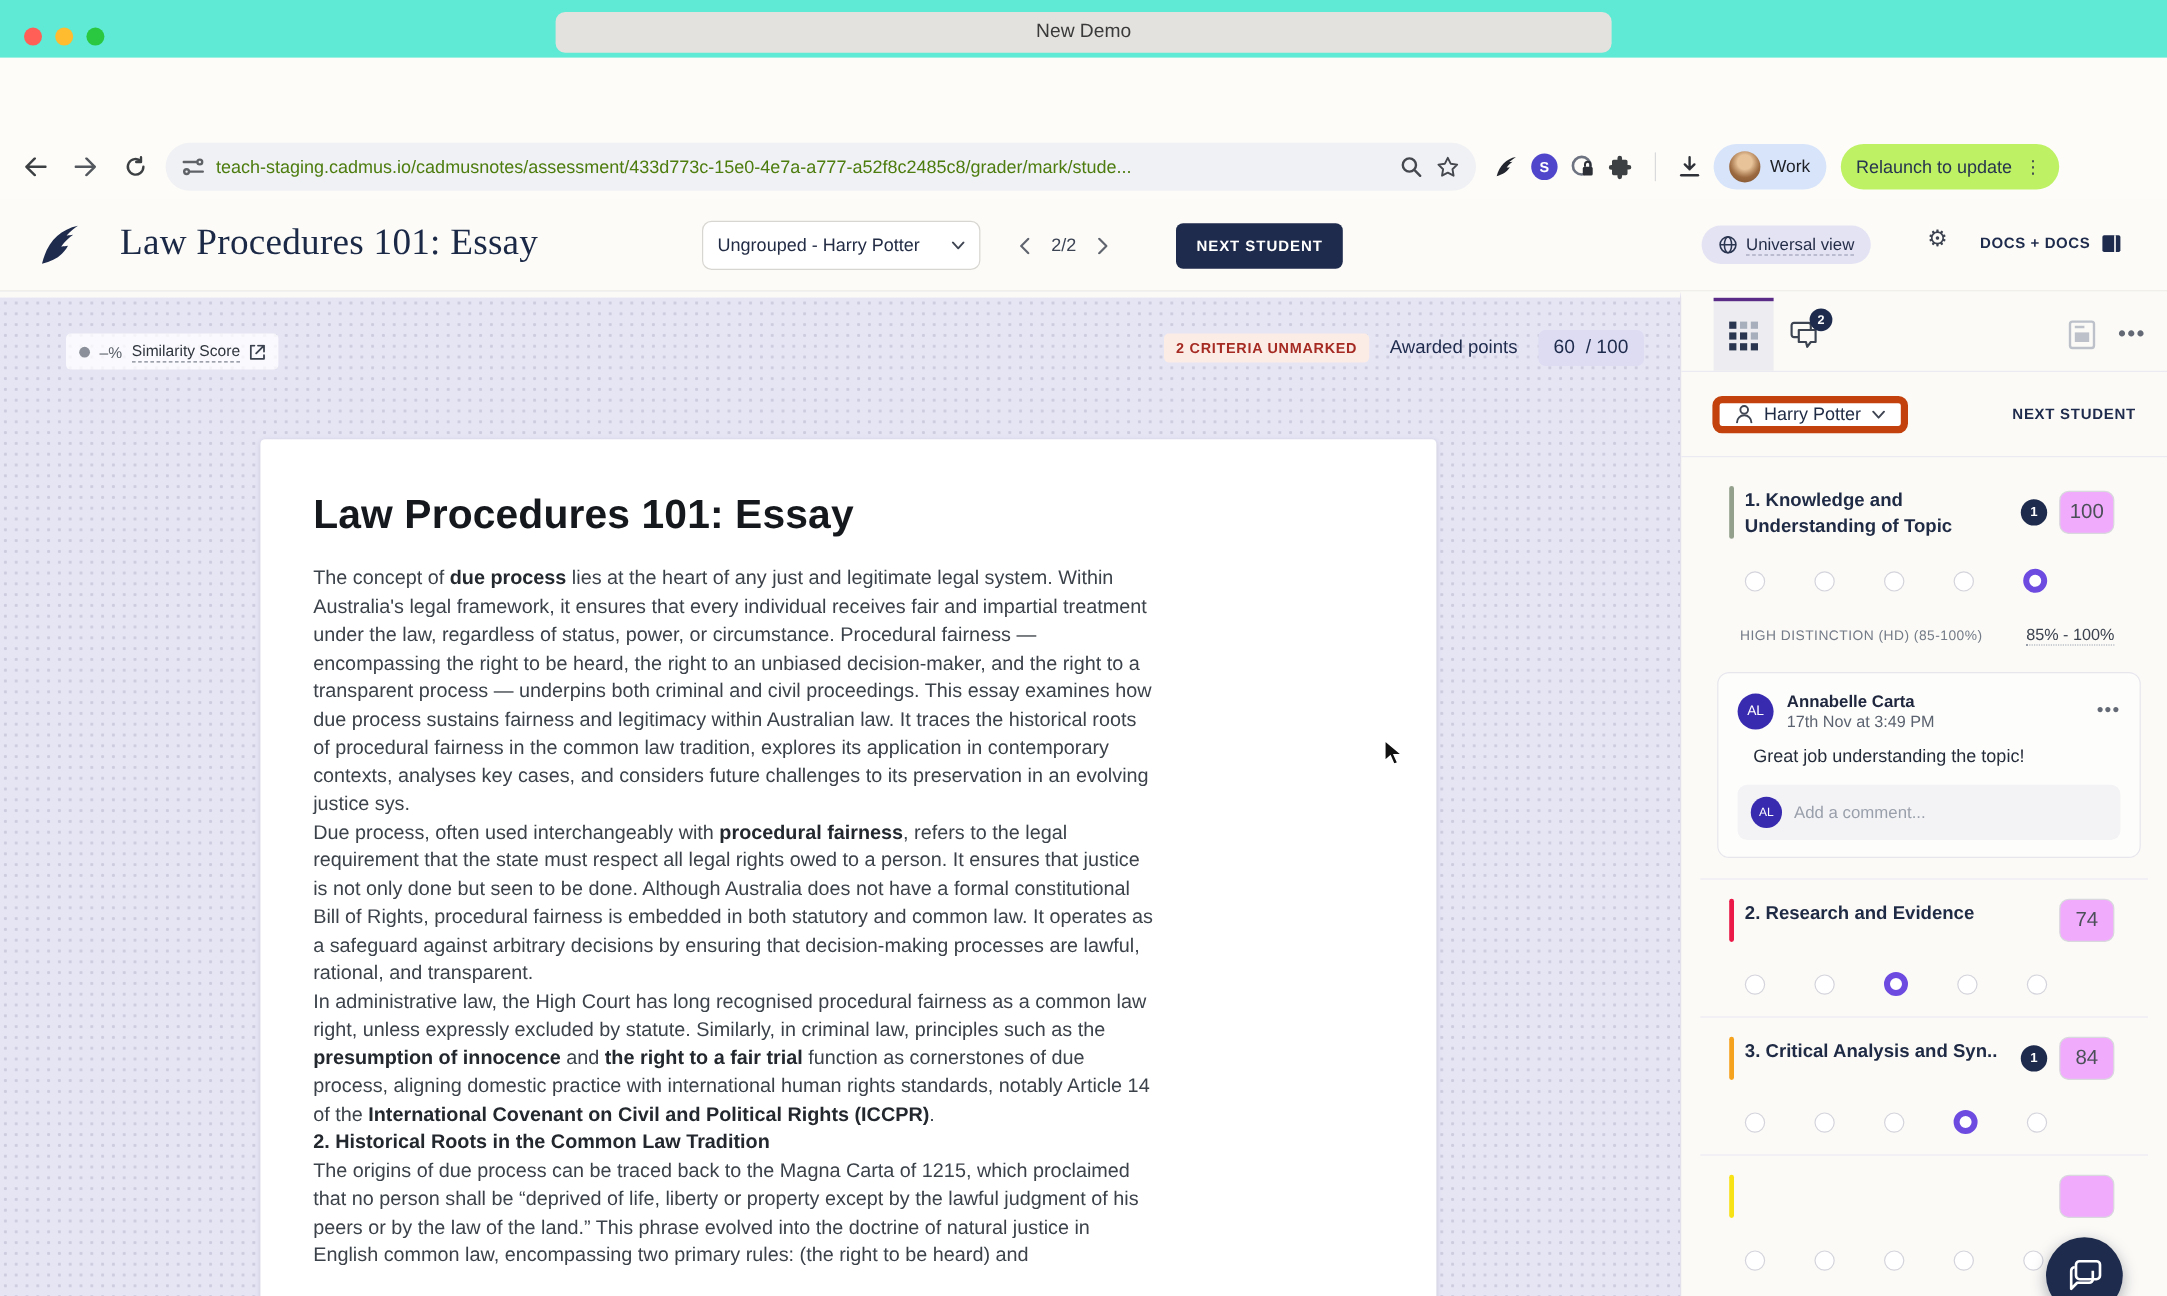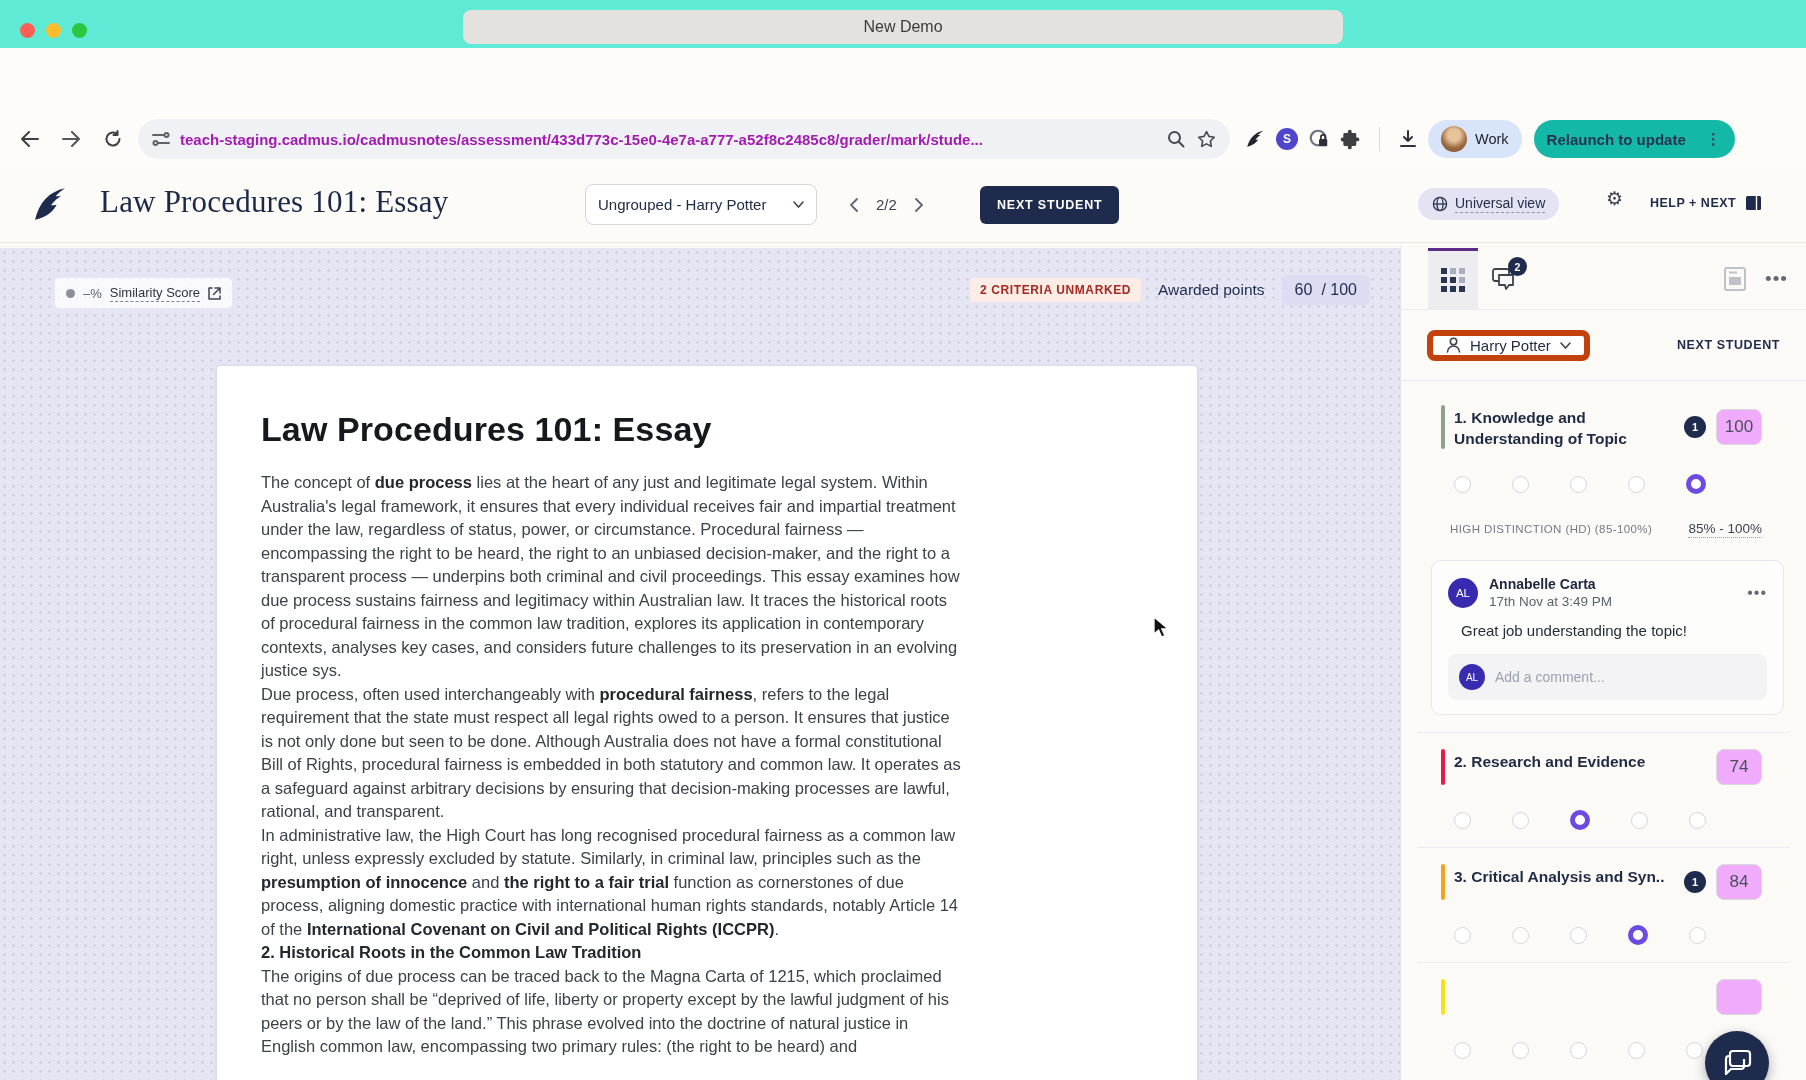--- a/index.html
+++ b/index.html
@@ -19,26 +19,26 @@
   .tab-fav { width:18px; height:18px; margin-right:9px; flex:none; }
   .tab-title { font-size:14px; color:#22262e; white-space:nowrap; overflow:hidden; flex:1; }
   .tab-close { font-size:17px; color:#45484e; margin-left:8px; cursor:default; }
   .new-tab { position:absolute; left:412px; top:29px; font-size:24px; color:#33363c; width:28px; height:28px; display:flex; align-items:center; justify-content:center; }
   .strip-chevron { position:absolute; right:18px; top:26px; width:34px; height:34px; border-radius:50%; background:#fdfdfb; display:flex; align-items:center; justify-content:center; }
 
   
   .addr-bar { position:absolute; left:0; top:112px; width:100%; height:54px; background:#fdfcf8; display:flex; align-items:center; }
   .nav-ic { width:34px; height:34px; display:flex; align-items:center; justify-content:center; flex:none; }
   .omnibox { width:1092px; height:40px; margin-left:8px; background:#f0f1f4; border-radius:20px; display:flex; align-items:center; padding:0 14px; }
-  .omni-url { font-size:15px; color:#a21caf; white-space:nowrap; overflow:hidden; flex:1; margin-left:10px; font-weight:bold; }
+  .omni-url { font-size:15px; color:#4d7c0f; white-space:nowrap; overflow:hidden; flex:1; margin-left:10px; font-weight:normal; }
   .ext-row { display:flex; align-items:center; gap:10px; margin-left:14px; }
   .addr-div { width:1px; height:24px; background:#d9dadc; margin:0 8px; }
   .chip { height:38px; border-radius:19px; display:flex; align-items:center; padding:0 13px; gap:8px; }
   .chip-profile { background:#d8e4fa; margin-left:10px; }
-  .chip-relaunch { background:#14b8a6; margin-left:12px; font-size:15px; color:#27344f; gap:20px;font-weight:bold; }
+  .chip-relaunch { background:#bef264; margin-left:12px; font-size:15px; color:#27344f; gap:10px; }
   .chip-profile span { font-size:14.5px; color:#1d2025; }
   .avatar-photo { width:26px; height:26px; border-radius:50%; background:radial-gradient(circle at 50% 35%, #e8c39a 28%, #9c6a40 60%, #7a4f2e 100%); }
   .kebab { color:#3e4450; font-size:15px; letter-spacing:1px; }
 
   
   .app-header { position:absolute; left:0; top:166px; width:100%; height:77px; background:#fcfbf7; border-bottom:1px solid #e9e7e0; }
   .logo { position:absolute; left:30px; top:18px; }
   .app-title { position:absolute; left:100px; top:18px; font-family:"Liberation Serif", serif; font-size:31px; color:#1b2947; letter-spacing:.2px; }
   .group-dd { position:absolute; left:585px; top:18px; width:232px; height:41px; background:#fff; border:1px solid #d8d6d0; border-radius:8px; display:flex; align-items:center; padding:0 12px; justify-content:space-between; font-size:15px; color:#232c45; }
   .pager { position:absolute; left:850px; top:18px; height:41px; display:flex; align-items:center; gap:18px; font-size:15px; color:#3c4454; }
@@ -219,21 +219,21 @@
           <g stroke="#2a3550" stroke-width="1.3" fill="none">
             <circle cx="8" cy="8" r="6.6"></circle>
             <ellipse cx="8" cy="8" rx="3" ry="6.6"></ellipse>
             <line x1="1.4" y1="8" x2="14.6" y2="8"></line>
           </g>
         </svg>
       <span class="uv-label">Universal view</span>
     </div>
     <div class="gear">⚙</div>
     <div class="help-docs">
-      <span>HELP + NEXT</span>
+      <span>DOCS + DOCS</span>
       <svg width="17" height="16" viewBox="0 0 17 16">
           <rect x="1" y="1" width="15" height="14" rx="1.5" fill="#1e2b4c"></rect>
           <line x1="11.5" y1="1" x2="11.5" y2="15" stroke="#fbfaf7" stroke-width="1.4"></line>
         </svg>
     </div>
   </div>
 
   <div class="work-area">
     <div class="sim-chip">
       <div class="sim-dot"></div>

